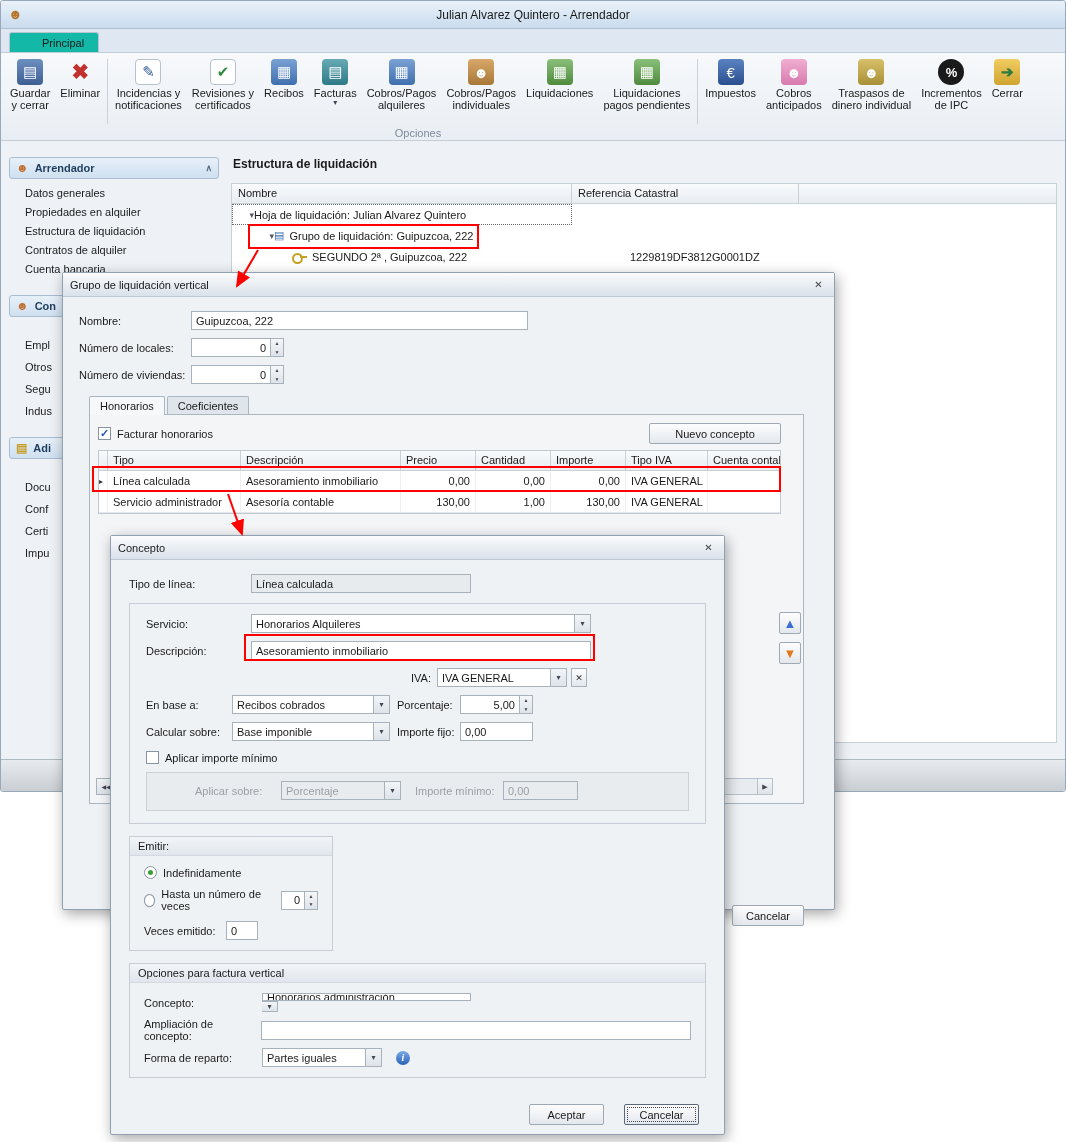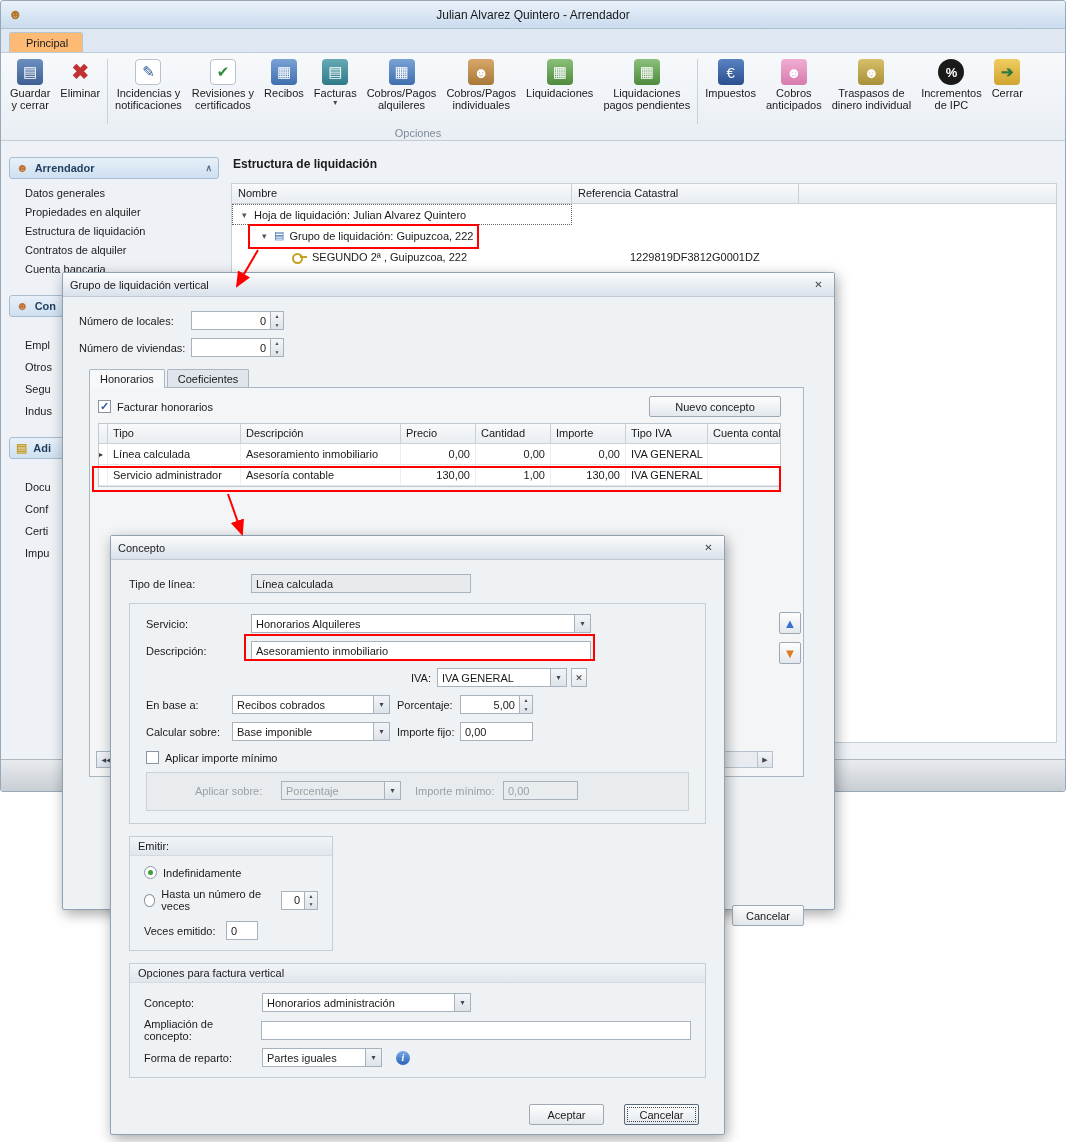--- a/index.html
+++ b/index.html
@@ -8,22 +8,22 @@
 
   
   .app-window { position:absolute; left:0; top:0; width:1066px; height:792px;
     background:#eef2f7; border:1px solid #98a8b8; border-radius:3px; }
   .titlebar { height:28px; background:linear-gradient(#eaf2fa,#c9dbee);
     display:flex; align-items:center; justify-content:center; position:relative;
     border-bottom:1px solid #aebfd0; border-radius:3px 3px 0 0; font-size:12px; }
   .app-icon { position:absolute; left:7px; top:5px; color:#b5762a; font-size:14px; }
   .tabstrip { height:24px; background:#dfe8f2; display:flex; align-items:flex-end;
     padding-left:8px; border-bottom:1px solid #c0ccd8; }
-  .tab { background:#fdba74; border:1px solid #b8c4d0; border-bottom:none;
-    border-radius:3px 3px 0 0; padding:4px 14px 3px 16px; }
+  .tab { background:#14b8a6; border:1px solid #b8c4d0; border-bottom:none;
+    border-radius:3px 3px 0 0; padding:4px 14px 3px 32px; }
 
   
   .ribbon { height:88px; background:linear-gradient(#f7f9fb,#e9eef4);
     border-bottom:1px solid #c5ccd4; display:flex; align-items:flex-start;
     padding:4px 2px 0 4px; position:relative; }
   .rbtn { display:flex; flex-direction:column; align-items:center; padding:2px 5px;
     border-radius:3px; cursor:default; }
   .rlabel { text-align:center; white-space:pre-line; line-height:12px; margin-top:2px; }
   .rcaret { font-size:8px; color:#445; line-height:7px; }
   .rsep { width:1px; background:#c9d2da; margin:2px 2px 16px 2px; align-self:stretch; }
@@ -61,21 +61,21 @@
   .nav-items.wide-gap { gap:10px; padding-top:22px; }
 
   .main { flex:1; }
   .main-title { font-weight:bold; font-size:12px; margin:8px 0 12px 2px; }
   .tree-panel { background:#fff; border:1px solid #c8d0d8; height:560px; }
   .tree-header { display:flex; height:20px; background:linear-gradient(#f8fafc,#e8edf2);
     border-bottom:1px solid #c8d0d8; }
   .th { padding:3px 6px; border-right:1px solid #c8d0d8; overflow:hidden; white-space:nowrap; }
   .c1 { width:340px; } .c2 { width:227px; } .c3 { flex:1; border-right:none; }
   .tree-row { display:flex; height:21px; align-items:stretch; }
-  .tc { display:flex; align-items:center; padding:0 20px; overflow:hidden; white-space:nowrap; }
+  .tc { display:flex; align-items:center; padding:0 20px; overflow:hidden; white-space:nowrap;text-align:right; }
   .focus-cell { outline:1px dotted #666; outline-offset:-1px; }
   .ind1 { padding-left:10px; } .ind2 { padding-left:30px; } .ind3 { padding-left:60px; }
   .expander { width:12px; color:#556; font-size:9px; }
   .expander::before { content:"▾"; }
   .doc-icon { color:#3f6fae; margin-right:5px; font-size:11px; }
   .ref-pad { padding-left:58px; }
   .key-icon { display:inline-block; width:15px; height:9px; position:relative; margin-right:5px; }
   .key-icon::before { content:""; position:absolute; left:0; top:1px; width:7px; height:7px;
     border:2px solid #c8a020; border-radius:50%; }
   .key-icon::after { content:""; position:absolute; left:8px; top:4px; width:7px; height:2px;
@@ -86,21 +86,21 @@
     border-radius:0 0 3px 3px; }
 
   
   .frow { display:flex; align-items:center; margin-bottom:8px; }
   .flabel { display:inline-block; }
   .w112 { width:112px; } .w122 { width:122px; } .w105 { width:105px; } .w86 { width:86px; }
   .w118 { width:118px; } .w63 { width:63px; text-align:left; }
   .tbox { height:19px; border:1px solid #a8b2bc; background:#fff; padding:0 4px;
     display:flex; align-items:center; overflow:hidden; white-space:nowrap; }
   .tbox.ro { background:#e8ebee; }
-  .w337 { width:337px; } .w340 { width:340px; } .w220 { width:220px; } .w255 { width:209px; }
+  .w337 { width:337px; } .w340 { width:340px; } .w220 { width:220px; } .w255 { width:209px;flex-direction:column; }
   .w435 { width:435px; } .w120 { width:120px; } .w130 { width:130px; } .w135 { width:158px; }
   .w73 { width:73px; } .w32 { width:32px; } .w132 { width:132px; } .w75 { width:75px; }
   .spinfield { display:flex; height:19px; }
   .spin-val { width:80px; border:1px solid #a8b2bc; background:#fff; display:flex;
     align-items:center; justify-content:flex-end; padding:0 4px; }
   .spin-val.sm { width:60px; } .spin-val.xs { width:24px; }
   .spin-btns { width:13px; border:1px solid #a8b2bc; border-left:none; display:flex;
     flex-direction:column; background:linear-gradient(#f5f7f9,#dde3e9); }
   .spin-btns i { flex:1; font-style:normal; font-size:5px; line-height:8px; text-align:center; color:#445; }
   .spin-btns .su::after { content:"▲"; } .spin-btns .sd::after { content:"▼"; }
@@ -369,20 +369,26 @@
     <div class="window-footer"></div>
   </div>
 
   <div class="dialog group-dialog">
     <div class="dlg-titlebar">
       <span class="dlg-title">Grupo de liquidación vertical</span>
       <span class="dlg-close">✕</span>
     </div>
     <div class="gd-body">
       <div class="frow">
+        <span class="flabel w112">Nombre:</span>
+        <div class="tbox w337">
+          <span>Guipuzcoa, 222</span>
+        </div>
+      </div>
+      <div class="frow">
         <span class="flabel w112">Número de locales:</span>
         <div class="spinfield">
           <span class="spin-val">0</span>
           <span class="spin-btns">
               <i class="su"></i>
               <i class="sd"></i>
             </span>
         </div>
       </div>
       <div class="frow">

